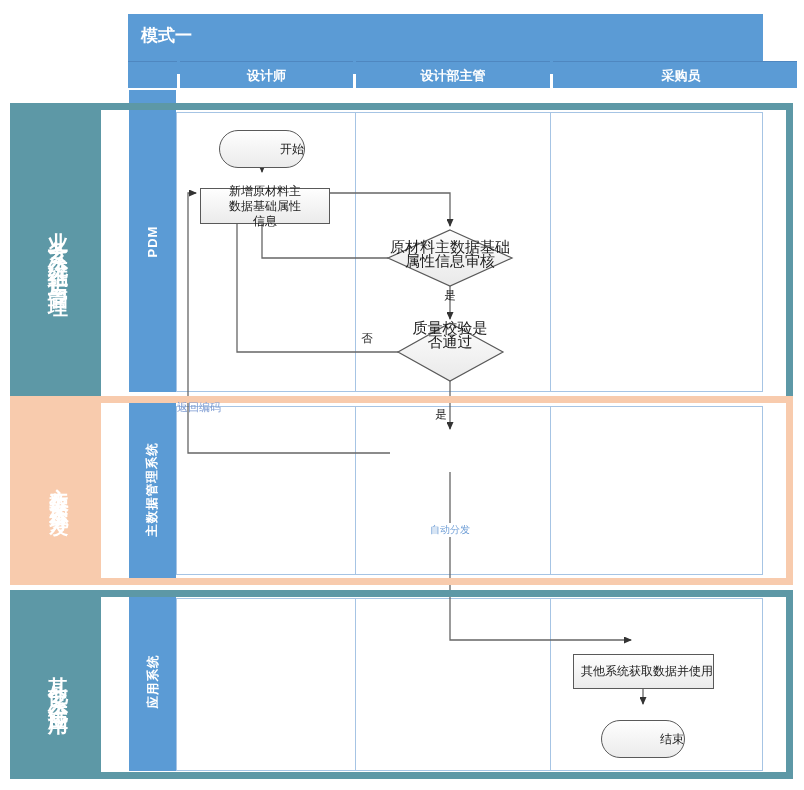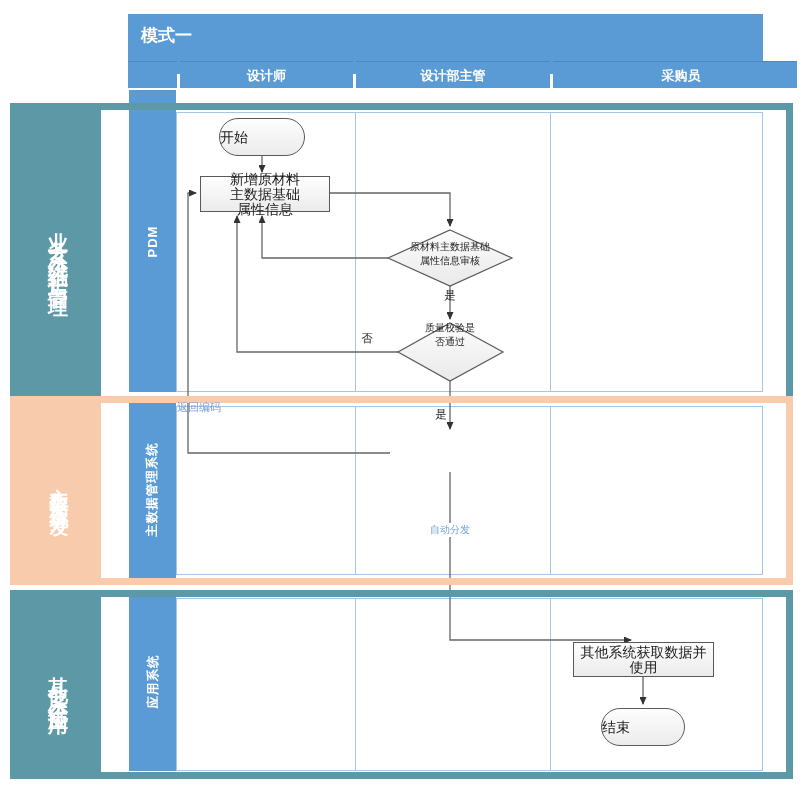--- a/index.html
+++ b/index.html
@@ -41,29 +41,29 @@
   .g2{left:176px;top:406px;width:587px;height:169px;}
   .g3{left:176px;top:598px;width:587px;height:173px;}
   .vdiv{width:1px;background:#a6c4e4;z-index:1;}
 
   
   #flowsvg{left:0;top:0;z-index:2;}
 
   
   .shape{z-index:3;box-sizing:border-box;border:1.3px solid #595959;
          background:linear-gradient(180deg,#fefefe 0%,#ebebeb 100%);
-         display:flex;align-items:center;justify-content:flex-start;text-align:center;
-         font-size:14px;color:#1a1a1a;line-height:15px;}
+         display:flex;align-items:center;justify-content:flex-end;text-align:center;
+         font-size:12px;color:#1a1a1a;line-height:15px;margin-top:12px;}
   .oval{border-radius:19px;}
   .ov-start{left:219px;top:118px;width:86px;height:38px;}
   .box1{left:200px;top:176px;width:130px;height:36px;padding:0 24px;}
   .box2{left:390px;top:433px;width:120px;height:39px;}
   .box3{left:573px;top:642px;width:141px;height:35px;}
   .ov-end{left:601px;top:708px;width:84px;height:38px;}
-  .dtext{z-index:3;text-align:center;font-size:10px;color:#1a1a1a;line-height:14px;}
+  .dtext{z-index:3;text-align:center;font-size:15px;color:#1a1a1a;line-height:14px;}
   .d1t{left:383px;top:240px;width:134px;}
   .d2t{left:395px;top:321px;width:110px;}
 
   
   .elabel{z-index:6;font-size:11.5px;color:#222;text-align:center;}
   .yes1{left:438px;top:288px;width:24px;}
   .no1{left:355px;top:331px;width:24px;}
   .yes2{left:429px;top:407px;width:24px;}
   .retcode{left:177px;top:400px;font-size:11px;color:#7d9bd2;}
   .autod{left:412px;top:523px;width:76px;font-size:10px;color:#6f9ed6;background:#fff;}

